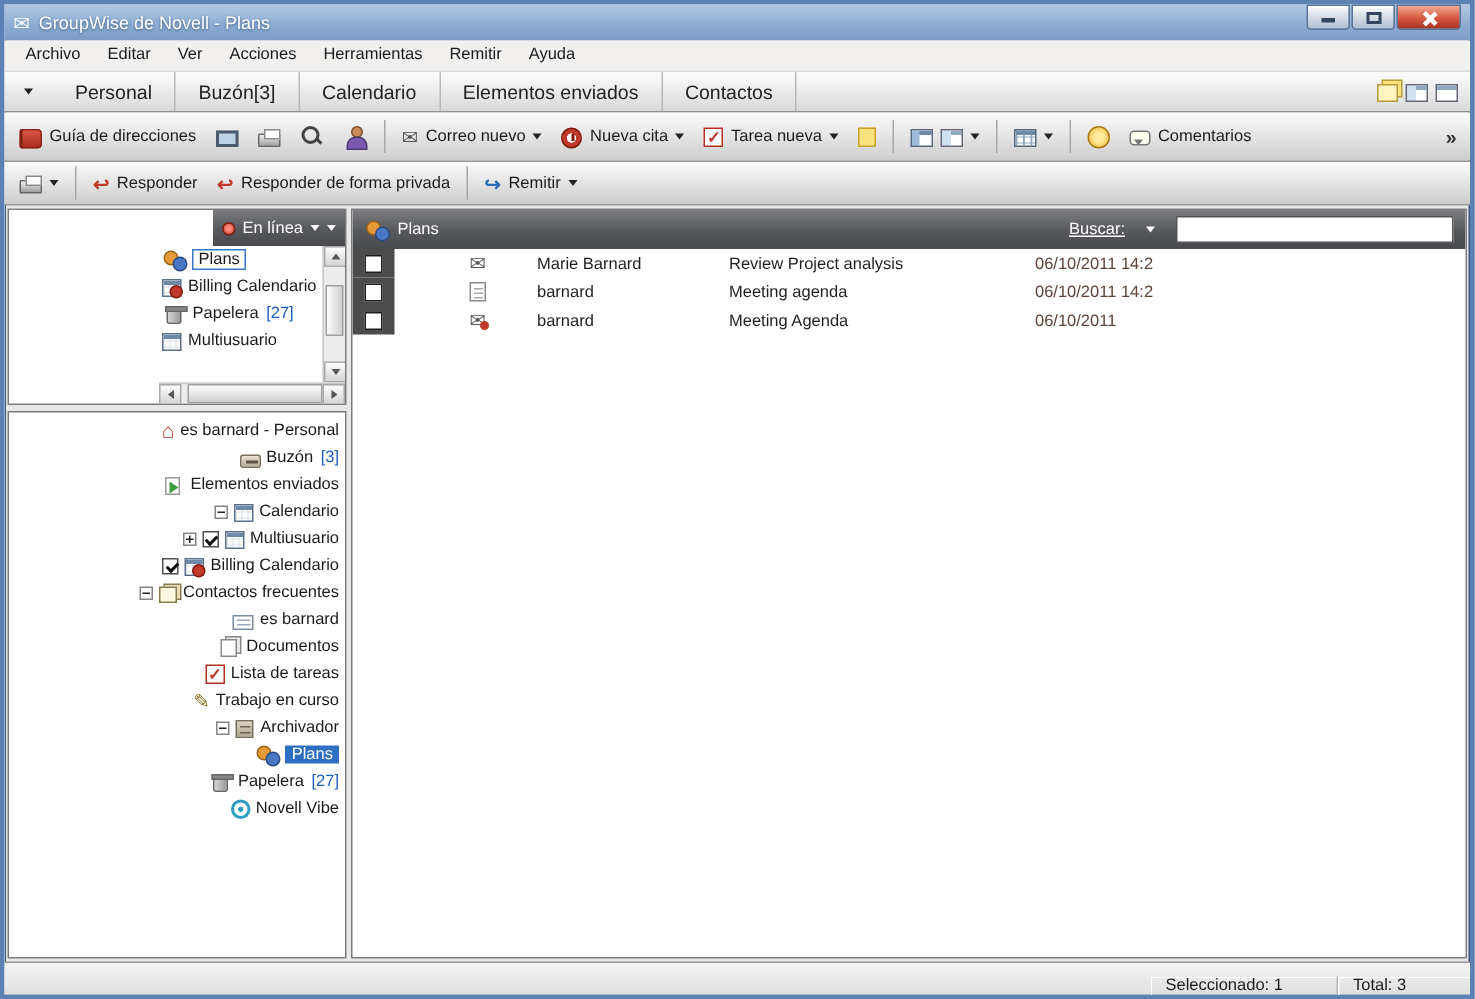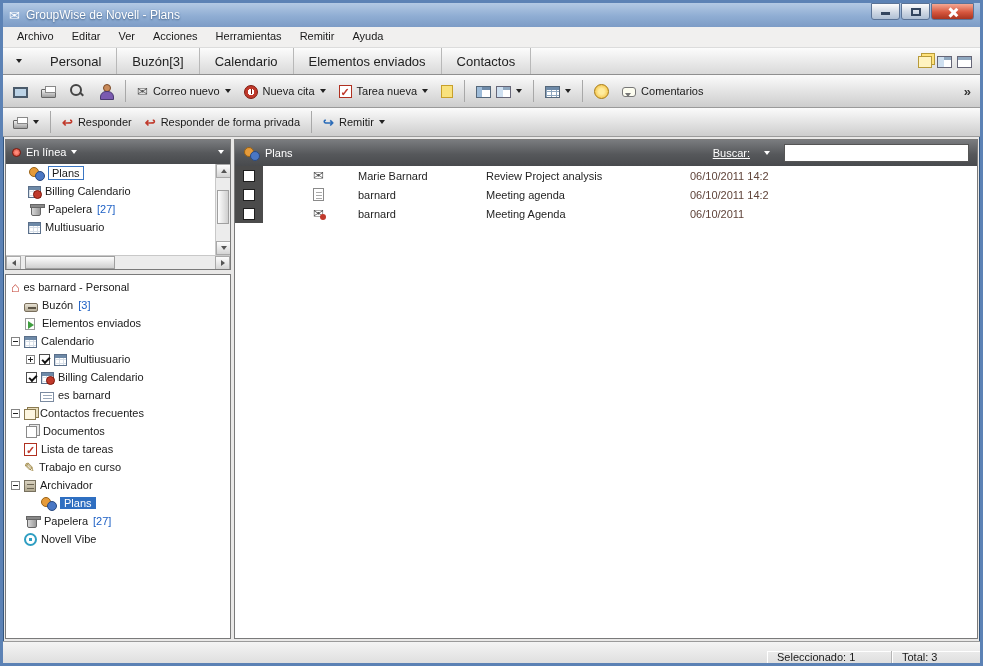--- a/index.html
+++ b/index.html
@@ -36,21 +36,21 @@
   .tb2 { height:29px; }
   .tbtn { display:flex; align-items:center; gap:5px; padding:3px 5px; border-radius:2px; white-space:nowrap; }
   .sep { width:1px; height:22px; background:#a8a8a8; margin:0 3px; flex:none; }
   .tri-down { width:0; height:0; border-left:3px solid transparent; border-right:3px solid transparent; border-top:4px solid #222; display:inline-block; }
   .tri-down.white { border-top-color:#fff; }
   .overflow-glyph { font-size:13px; font-weight:bold; color:#333; padding:0 4px; margin-left:auto; }
 
   
   .main { flex:1; display:flex; padding:2px; gap:3px; overflow:hidden; }
   .left-col { width:226px; display:flex; flex-direction:column; gap:4px; flex:none; }
-  .panel { border:1px solid #7a7a7a; background:#fff; display:flex; flex-direction:column; overflow:hidden; }
+  .panel { border:1px solid #7a7a7a; background:#fff; display:flex; flex-direction:column; overflow:hidden;align-items:flex-end; }
   .panel-top { height:131px; flex:none; }
   .panel-bottom { flex:1; padding-top:3px; }
   .darkbar { height:24px; background:linear-gradient(#7a7c7f,#56585b 55%,#484a4d); color:#fff; display:flex; align-items:center; padding:0 6px; gap:5px; flex:none; }
   .right-col { flex:1; display:flex; flex-direction:column; border:1px solid #7a7a7a; background:#fff; overflow:hidden; }
   .list-darkbar { height:26px; background:linear-gradient(#7a7c7f,#56585b 55%,#484a4d); color:#fff; display:flex; align-items:center; padding:0 8px; gap:6px; flex:none; }
   .search-zone { margin-left:auto; display:flex; align-items:center; gap:14px;text-decoration:underline; }
   .search-input { width:185px; height:18px; border:1px solid #555; background:#fff; font-family:"Liberation Sans",sans-serif; font-size:11px; padding:0 3px; }
 
   
   .tree { flex:1; overflow:hidden; background:#fff; }
@@ -206,20 +206,24 @@
       </div>
     <div class="tab-icons">
       <span class="ic ic-copy"></span>
       <span class="ic ic-grid2"></span>
       <span class="ic ic-grid"></span>
     </div>
   </div>
 
   <div class="toolbar tb1">
     <div class="tbtn">
+      <span class="ic ic-book"></span>
+      <span>Guía de direcciones</span>
+    </div>
+    <div class="tbtn">
         <span class="ic ic-monitor"></span>
       </div>
     <div class="tbtn">
         <span class="ic ic-printer"></span>
       </div>
     <div class="tbtn">
         <span class="ic ic-mag"></span>
       </div>
     <div class="tbtn">
         <span class="ic ic-person"></span>
@@ -362,28 +366,28 @@
           <span class="exp plus"></span>
           <span class="cb checked"></span>
           <span class="ic ic-cal"></span>
           <span class="tlabel">Multiusuario</span>
         </div>
         <div class="trow lv2" style="padding-left:20px;">
           <span class="cb checked"></span>
           <span class="ic ic-cal ic-cal-red"></span>
           <span class="tlabel">Billing Calendario</span>
         </div>
-        <div class="trow lv2">
-          <span class="ic ic-card"></span>
-          <span class="tlabel">es barnard</span>
-        </div>
         <div class="trow lv1" style="padding-left:5px;">
           <span class="exp"></span>
           <span class="ic ic-contacts"></span>
           <span class="tlabel">Contactos frecuentes</span>
+        </div>
+        <div class="trow lv2">
+          <span class="ic ic-card"></span>
+          <span class="tlabel">es barnard</span>
         </div>
         <div class="trow lv1">
           <span class="ic ic-docs"></span>
           <span class="tlabel">Documentos</span>
         </div>
         <div class="trow lv1">
           <span class="ic-taskbox">✓</span>
           <span class="tlabel">Lista de tareas</span>
         </div>
         <div class="trow lv1">

